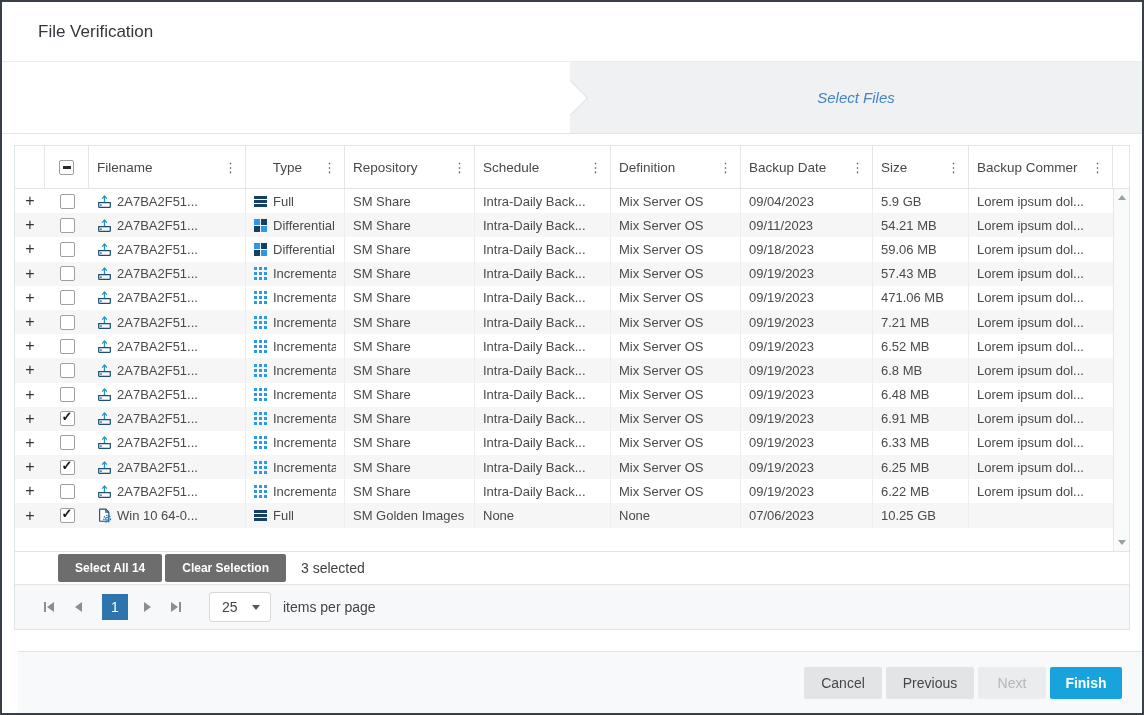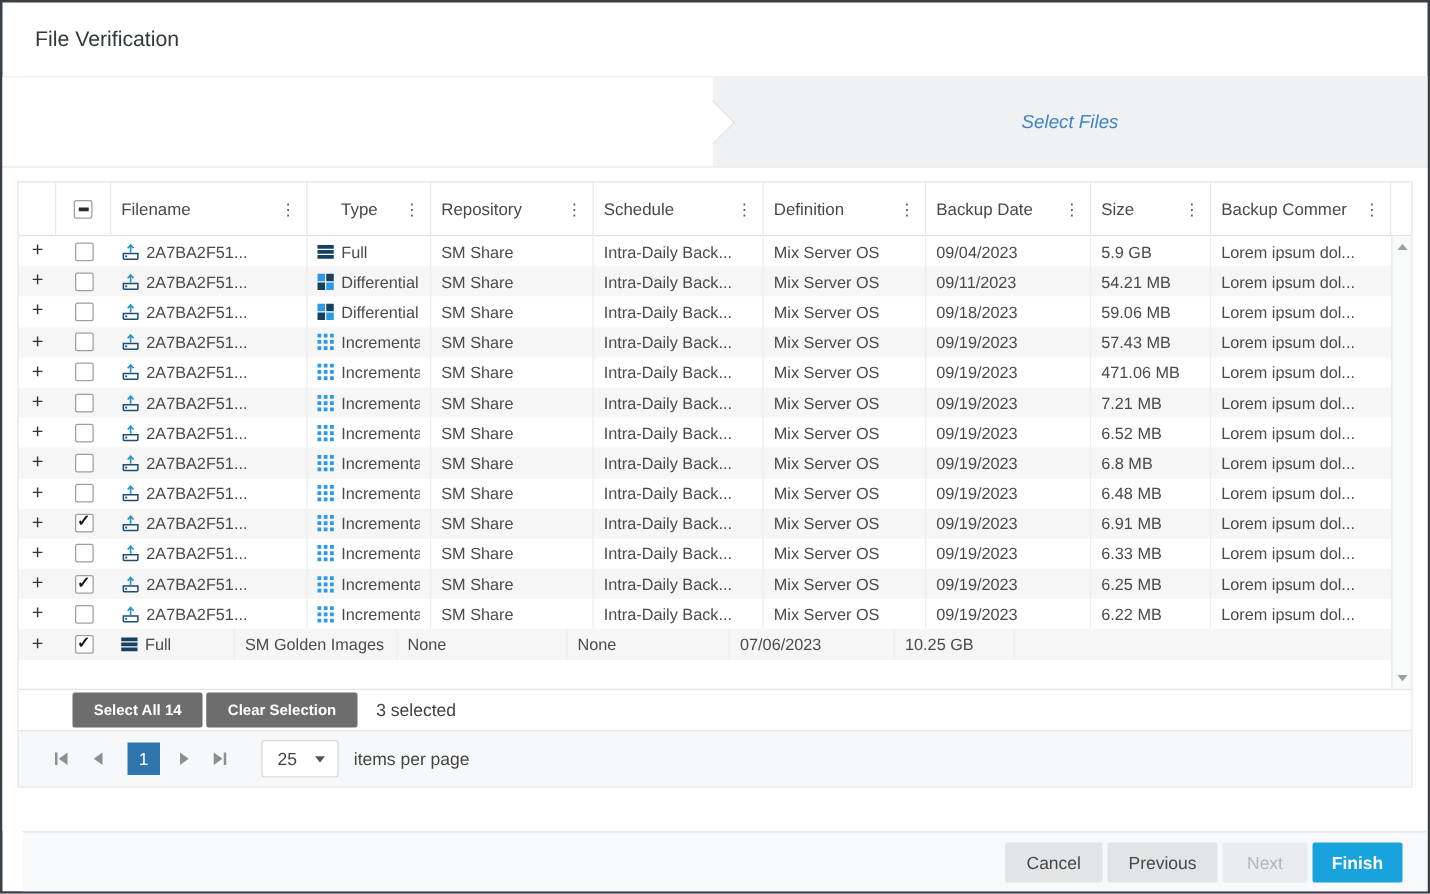--- a/index.html
+++ b/index.html
@@ -1,21 +1,21 @@
 <!DOCTYPE html>
 <html><head>
 <meta charset="utf-8">
 <style>
   * { box-sizing: border-box; margin: 0; padding: 0; }
   html,body { width:1144px; height:715px; font-family:"Liberation Sans", sans-serif; background:#fff; }
 
   .dialog { width:1144px; height:715px; border:2px solid #3a4047; background:#fff; display:flex; flex-direction:column; }
 
   
-  .titlebar { height:60px; flex:0 0 auto; display:flex; align-items:center; padding-left:26px;
+  .titlebar { height:60px; flex:0 0 auto; display:flex; align-items:center; padding-left:36px;
               border-bottom:1px solid #ececec; }
   .titlebar .title { font-size:17px; color:#33383d; }
 
   
   .tabs { height:72px; flex:0 0 auto; display:flex; border-bottom:1px solid #e2e4e6; position:relative; }
   .tab-computer { width:568px; background:#fff; position:relative; display:flex; align-items:center; justify-content:center; }
   .tab-computer .tab-block { text-align:left; }
   .tab-computer .tab-title { font-size:15.5px; color:#35393d; }
   .tab-computer .tab-sub { font-size:13px; color:#55595d; margin-top:3px; }
   .chev { position:absolute; right:-13px; top:50%; width:25px; height:25px;
@@ -114,21 +114,21 @@
   .pg-current { width:26px; height:26px; background:#2e75ae; color:#fff; display:flex; align-items:center;
                 justify-content:center; font-size:14px; margin:0 7px; cursor:pointer; }
   .dd { width:62px; height:30px; background:#fff; border:1px solid #d6d8da; border-radius:3px;
         display:flex; align-items:center; justify-content:space-between; padding:0 10px 0 12px;
         margin:0 12px 0 16px; font-size:14px; color:#444; cursor:pointer; }
   .caret { width:0; height:0; border-left:4px solid transparent; border-right:4px solid transparent;
            border-top:5px solid #555; }
   .pg-label { font-size:14px; color:#444; }
 
   
-  .footer { height:48px; flex:0 0 auto; background:#f7f9fa; border-top:1px solid #e1e4e6;
+  .footer { height:62px; flex:0 0 auto; background:#f7f9fa; border-top:1px solid #e1e4e6;
             display:flex; align-items:center; justify-content:flex-end; padding-right:20px; gap:4px;margin-left:16px; }
   .btn { height:32px; font-size:14px; display:flex; align-items:center; justify-content:center;
          border:none; border-radius:2px; font-family:"Liberation Sans", sans-serif; cursor:pointer; }
   .btn-cancel { width:78px; background:#e3e4e5; color:#474747; }
   .btn-previous { width:88px; background:#e3e4e5; color:#474747; }
   .btn-next { width:68px; background:#ebeced; color:#b4b7ba; cursor:default; }
   .btn-finish { width:72px; background:#18a3dc; color:#fff; font-weight:700; }
 </style>
 </head>
 <body>
@@ -739,20 +739,33 @@
       <span class="txt">Lorem ipsum dol...</span>
     </div>
   </div>
             <div class="grow">
     <div class="cell col-expand">
       <span class="plus">+</span>
     </div>
     <div class="cell col-check">
       <span class="checkbox checked"></span>
     </div>
+    <div class="cell col-filename">
+
+      <span class="ficon">
+        <svg width="15" height="15" viewBox="0 0 16 16">
+          <path d="M3.2 1.2h6.2l3.2 3.2v9.4a0.4 0.4 0 0 1-0.4 0.4H3.2a0.4 0.4 0 0 1-0.4-0.4V1.6a0.4 0.4 0 0 1 0.4-0.4z" fill="#fff" stroke="#1c4e74" stroke-width="1.2"></path>
+          <path d="M9.4 1.2v3.2h3.2" fill="none" stroke="#1c4e74" stroke-width="1.2"></path>
+          <circle cx="10.8" cy="11.4" r="3.6" fill="none" stroke="#2176c4" stroke-width="1.4" stroke-dasharray="1.6 1.5"></circle>
+          <circle cx="10.8" cy="11.4" r="2.2" fill="#2176c4"></circle>
+          <circle cx="10.8" cy="11.4" r="0.9" fill="#fff"></circle>
+        </svg>
+      </span>
+      <span class="txt">Win 10 64-0...</span>
+    </div>
     <div class="cell col-type">
       <span class="ti ti-full"></span>
       <span class="txt">Full</span>
     </div>
     <div class="cell col-repo">
       <span class="txt">SM Golden Images</span>
     </div>
     <div class="cell col-sched">
       <span class="txt">None</span>
     </div>

